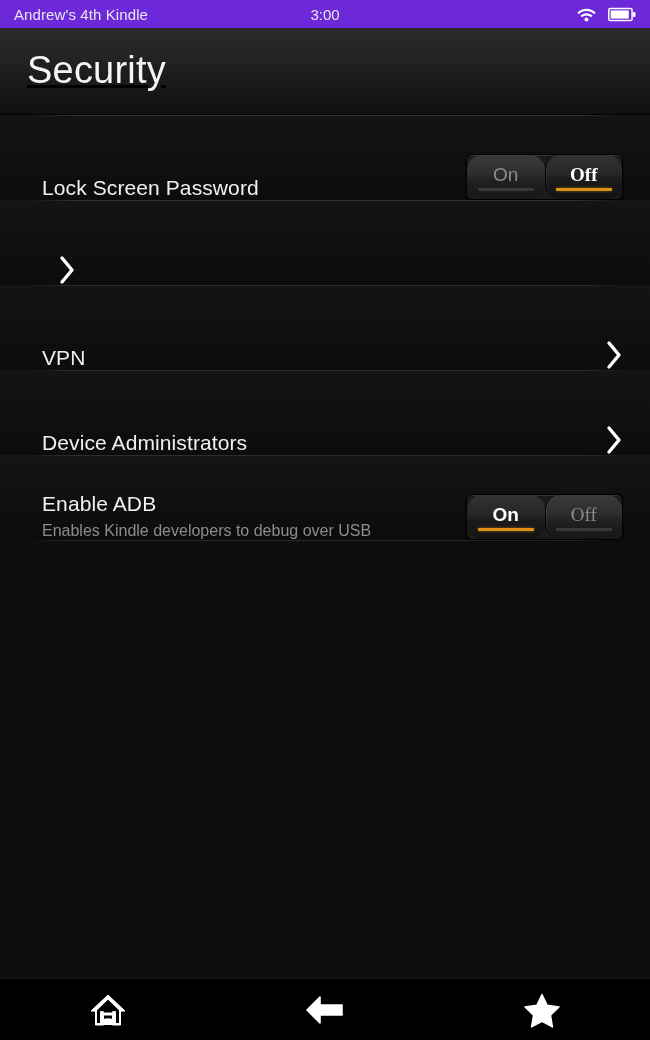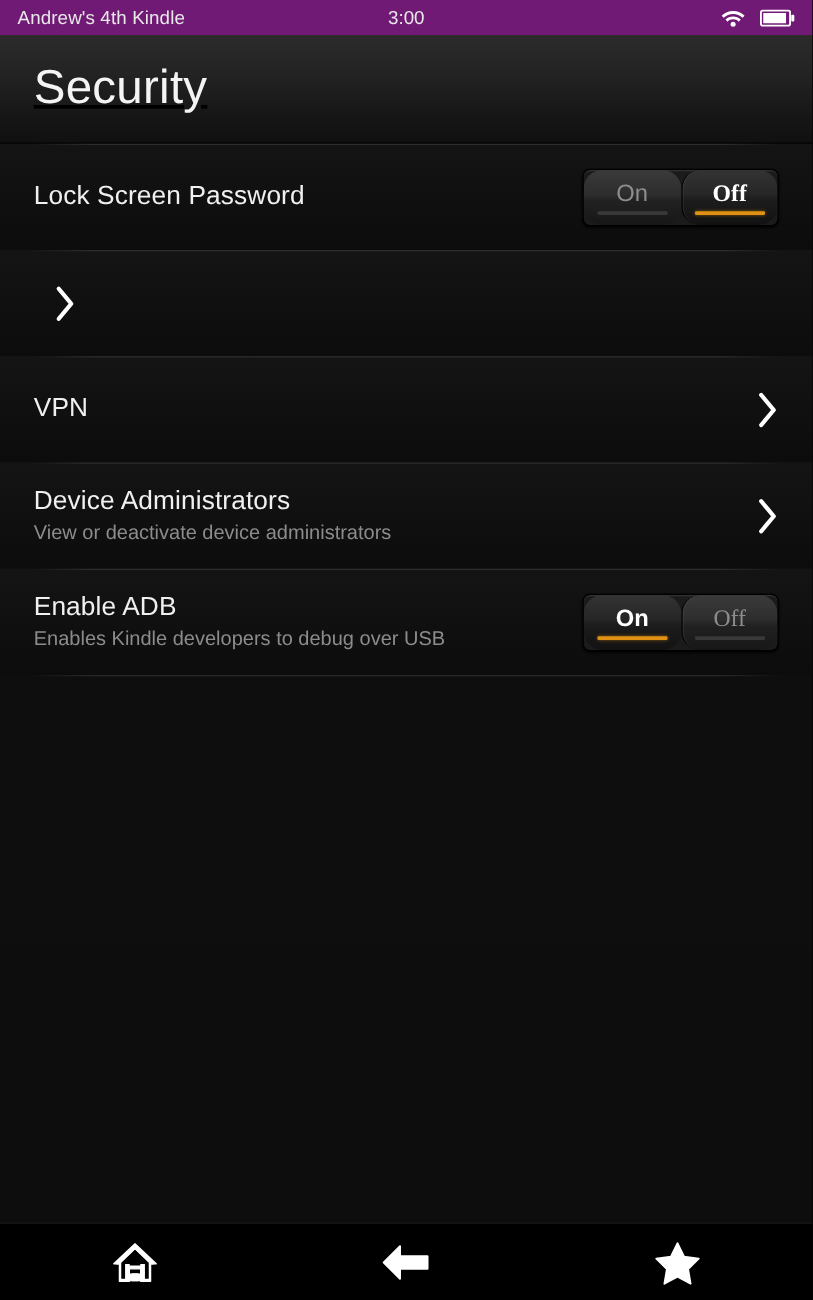--- a/index.html
+++ b/index.html
@@ -13,21 +13,21 @@
     position:relative;
     width:650px; height:1040px;
     background:#0d0d0d;
     display:flex; flex-direction:column;
   }
 
   
   .statusbar {
     position:relative;
     height:28px; flex:0 0 28px;
-    background:#701a75;
+    background:#6d28d9;
     display:flex; align-items:center;
     padding:0 14px;
   }
   .status-name {
     color:#e8e8e8; font-size:15px; letter-spacing:.1px;
     white-space:nowrap;
   }
   .status-clock {
     position:absolute; left:0; right:0; top:0; bottom:0;
     display:flex; align-items:center; justify-content:center;
@@ -59,22 +59,22 @@
     font-weight:300;
     letter-spacing:.2px;
     line-height:1;
     margin-bottom:4px;
   }
 
   
   .list { flex:1 1 auto; background:#0e0e0e; }
   .row {
     position:relative;
-    display:flex; align-items:center;
-    padding:0 27px 0 27px;
+    display:flex; align-items:flex-end;
+    padding:0 27px 0 42px;
     min-height:85px;
     background:linear-gradient(to bottom,#141414 0%, #0c0c0c 100%);
   }
   .row + .row:before, .row:first-child:before {
     content:""; position:absolute; left:25px; right:25px; top:0;
     height:1px;
     background:linear-gradient(to right, rgba(255,255,255,0) 0%, rgba(255,255,255,.11) 8%, rgba(255,255,255,.11) 92%, rgba(255,255,255,0) 100%);
   }
   .list-end {
     position:relative; height:1px;
@@ -220,21 +220,20 @@
           <svg class="chev" viewBox="0 0 18 30">
               <path d="M4 3 L14 15 L4 27" fill="none" stroke="#ffffff" stroke-width="3.4" stroke-linecap="round" stroke-linejoin="round"></path>
             </svg>
         </span>
       </div>
     </div>
 
     <div class="row">
       <div class="row-text">
         <div class="row-title">Device Administrators</div>
-        <div class="row-sub">View or deactivate device administrators</div>
       </div>
       <div class="row-acc">
         <span>
           <svg class="chev" viewBox="0 0 18 30">
               <path d="M4 3 L14 15 L4 27" fill="none" stroke="#ffffff" stroke-width="3.4" stroke-linecap="round" stroke-linejoin="round"></path>
             </svg>
         </span>
       </div>
     </div>
 

